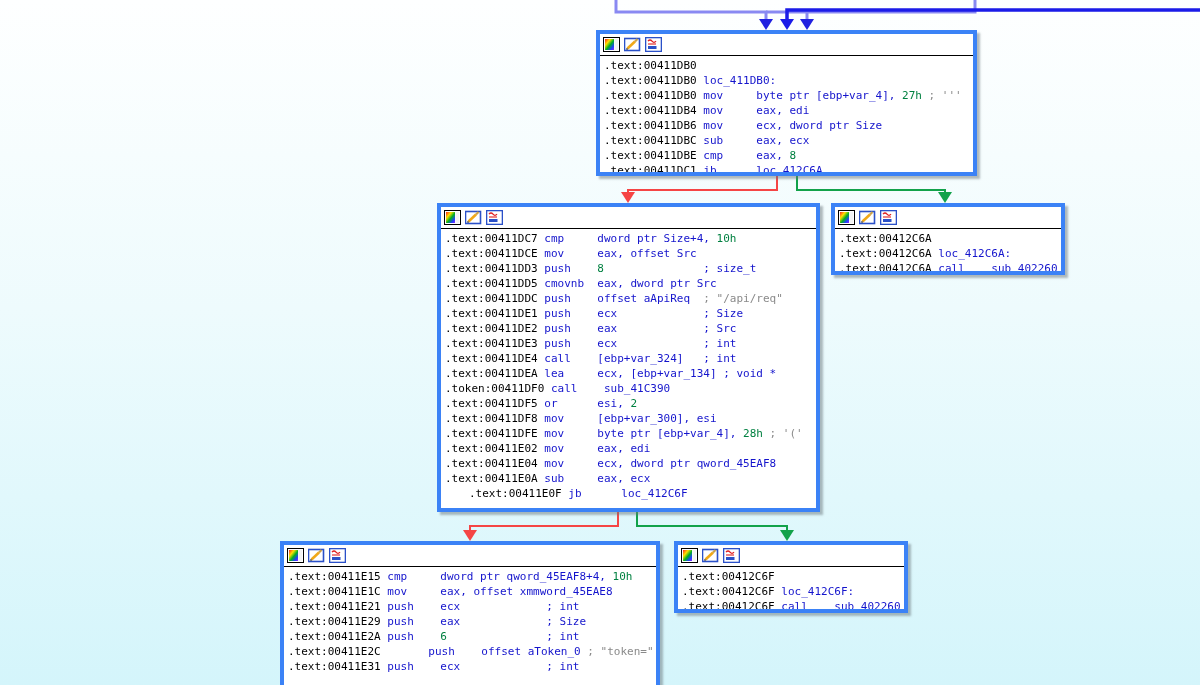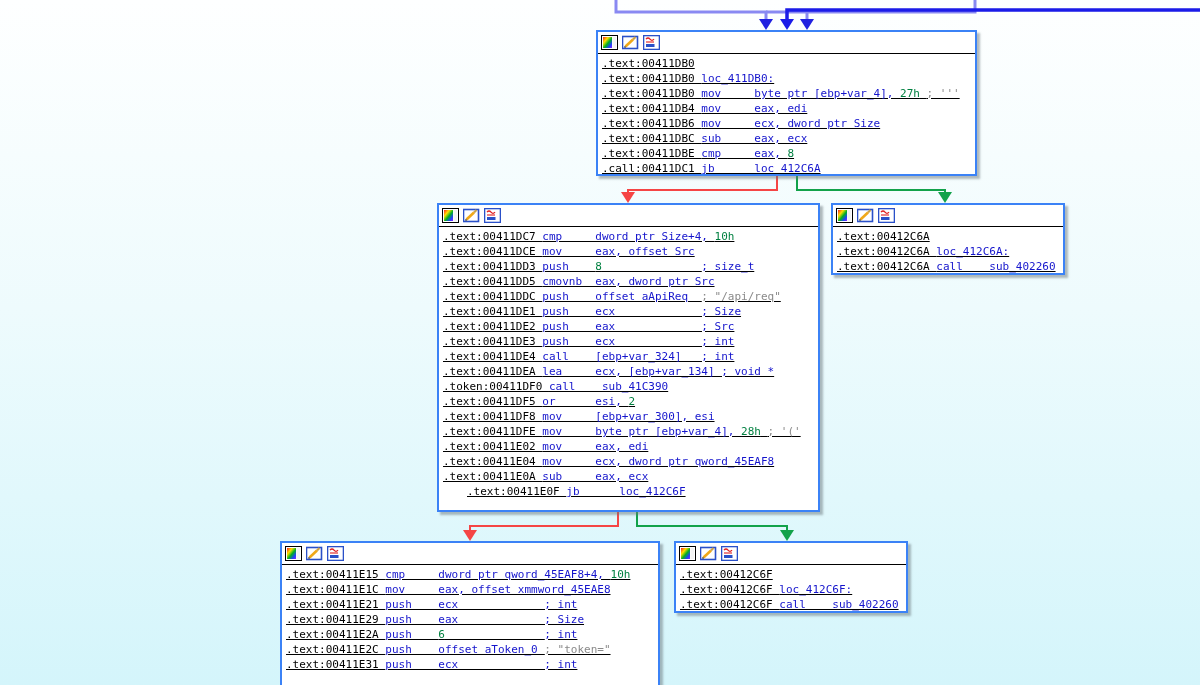--- a/index.html
+++ b/index.html
@@ -5,23 +5,22 @@
   html,body{margin:0;padding:0}
   body{
     width:1200px;height:685px;overflow:hidden;
     font-family:"DejaVu Sans Mono",monospace;
     background:linear-gradient(180deg,#feffff 0%,#eefbfd 45%,#d4f5fb 100%);
   }
   #canvas{position:relative;width:1200px;height:685px;overflow:hidden}
   #edge-layer{position:absolute;left:0;top:0;width:1200px;height:685px;z-index:1}
   .block{
     position:absolute;z-index:2;background:#ffffff;
-    border:2px solid #3b82f6;box-sizing:border-box;overflow:hidden;
+    border:4px solid #3b82f6;box-sizing:border-box;overflow:hidden;
     box-shadow:3px 3px 2px rgba(105,118,124,0.5);
-    text-decoration:underline;
   }
   .titlebar{
     height:21px;border-bottom:1px solid #000;background:#fff;
     display:flex;align-items:center;gap:4px;padding-left:3px;
   }
   .nicon{width:17px;height:15px;display:inline-block;line-height:0}
   .bbody{padding:2px 2px 2px 4px}
   .asm-line{font-size:11px;line-height:15px;white-space:pre;font-family:"DejaVu Sans Mono",monospace}
 </style>
 </head>
@@ -79,21 +78,21 @@
           </svg></span>
       </div>
       <div class="bbody">
         <div class="asm-line"><span style="color: rgb(0, 0, 0);">.text:00411DB0</span></div>
         <div class="asm-line"><span style="color: rgb(0, 0, 0);">.text:00411DB0 </span><span style="color: rgb(20, 20, 204);">loc_411DB0:</span></div>
         <div class="asm-line"><span style="color: rgb(0, 0, 0);">.text:00411DB0 </span><span style="color: rgb(20, 20, 204);">mov     byte ptr [ebp+var_4], </span><span style="color: rgb(0, 128, 64);">27h</span><span style="color: rgb(0, 0, 0);"> </span><span style="color: rgb(138, 138, 138);">; '''</span></div>
         <div class="asm-line"><span style="color: rgb(0, 0, 0);">.text:00411DB4 </span><span style="color: rgb(20, 20, 204);">mov     eax, edi</span></div>
         <div class="asm-line"><span style="color: rgb(0, 0, 0);">.text:00411DB6 </span><span style="color: rgb(20, 20, 204);">mov     ecx, dword ptr Size</span></div>
         <div class="asm-line"><span style="color: rgb(0, 0, 0);">.text:00411DBC </span><span style="color: rgb(20, 20, 204);">sub     eax, ecx</span></div>
         <div class="asm-line"><span style="color: rgb(0, 0, 0);">.text:00411DBE </span><span style="color: rgb(20, 20, 204);">cmp     eax, </span><span style="color: rgb(0, 128, 64);">8</span></div>
-        <div class="asm-line"><span style="color: rgb(0, 0, 0);">.call:00411DC1 </span><span style="color: rgb(20, 20, 204);">jb      loc_412C6A</span></div>
+        <div class="asm-line"><span style="color: rgb(0, 0, 0);">.text:00411DC1 </span><span style="color: rgb(20, 20, 204);">jb      loc_412C6A</span></div>
       </div>
     </div>
     <div class="block" style="left: 437px; top: 203px; width: 383px; height: 309px;">
       <div class="titlebar">
         <span class="nicon"><svg width="17" height="15" viewBox="0 0 17 15">
             <rect x="0.5" y="0.5" width="16" height="14" fill="#ffffff" stroke="#000000"></rect>
             <rect x="2" y="2" width="9" height="11" fill="url(#rainbow)"></rect>
             <rect x="11.5" y="2" width="3.5" height="11" fill="#f4f4f4"></rect>
           </svg></span>
         <span class="nicon"><svg width="17" height="15" viewBox="0 0 17 15">
@@ -175,21 +174,21 @@
             <path d="M3 7 h8" stroke="#e02020" stroke-width="1.1" fill="none"></path>
             <rect x="3" y="9" width="8.5" height="3" fill="#2a50c8"></rect>
           </svg></span>
       </div>
       <div class="bbody">
         <div class="asm-line"><span style="color: rgb(0, 0, 0);">.text:00411E15 </span><span style="color: rgb(20, 20, 204);">cmp     dword ptr qword_45EAF8+4, </span><span style="color: rgb(0, 128, 64);">10h</span></div>
         <div class="asm-line"><span style="color: rgb(0, 0, 0);">.text:00411E1C </span><span style="color: rgb(20, 20, 204); text-align: right;">mov     eax, offset xmmword_45EAE8</span></div>
         <div class="asm-line"><span style="color: rgb(0, 0, 0);">.text:00411E21 </span><span style="color: rgb(20, 20, 204);">push    ecx             ; int</span></div>
         <div class="asm-line"><span style="color: rgb(0, 0, 0);">.text:00411E29 </span><span style="color: rgb(20, 20, 204);">push    eax             ; Size</span></div>
         <div class="asm-line"><span style="color: rgb(0, 0, 0);">.text:00411E2A </span><span style="color: rgb(20, 20, 204);">push    </span><span style="color: rgb(0, 128, 64);">6</span><span style="color: rgb(0, 0, 0);">               </span><span style="color: rgb(20, 20, 204);">; int</span></div>
-        <div class="asm-line"><span style="color: rgb(0, 0, 0);">.text:00411E2C </span><span style="color: rgb(20, 20, 204);">push    offset aToken_0 </span><span style="color: rgb(138, 138, 138);">; "token="</span></div>
+        <div class="asm-line"><span style="color: rgb(0, 0, 0);">.text:00411E2C </span><span style="color: rgb(20, 20, 204); margin-left: 41px;">push    offset aToken_0 </span><span style="color: rgb(138, 138, 138);">; "token="</span></div>
         <div class="asm-line"><span style="color: rgb(0, 0, 0);">.text:00411E31 </span><span style="color: rgb(20, 20, 204);">push    ecx             ; int</span></div>
       </div>
     </div>
     <div class="block" style="left: 674px; top: 541px; width: 234px; height: 72px;">
       <div class="titlebar">
         <span class="nicon"><svg width="17" height="15" viewBox="0 0 17 15">
             <rect x="0.5" y="0.5" width="16" height="14" fill="#ffffff" stroke="#000000"></rect>
             <rect x="2" y="2" width="9" height="11" fill="url(#rainbow)"></rect>
             <rect x="11.5" y="2" width="3.5" height="11" fill="#f4f4f4"></rect>
           </svg></span>

